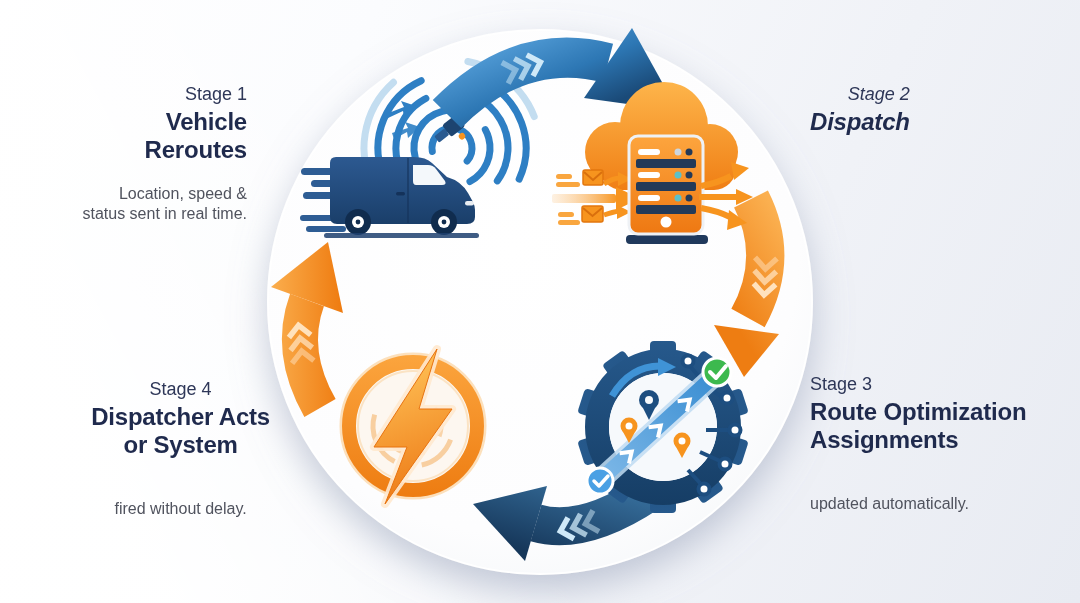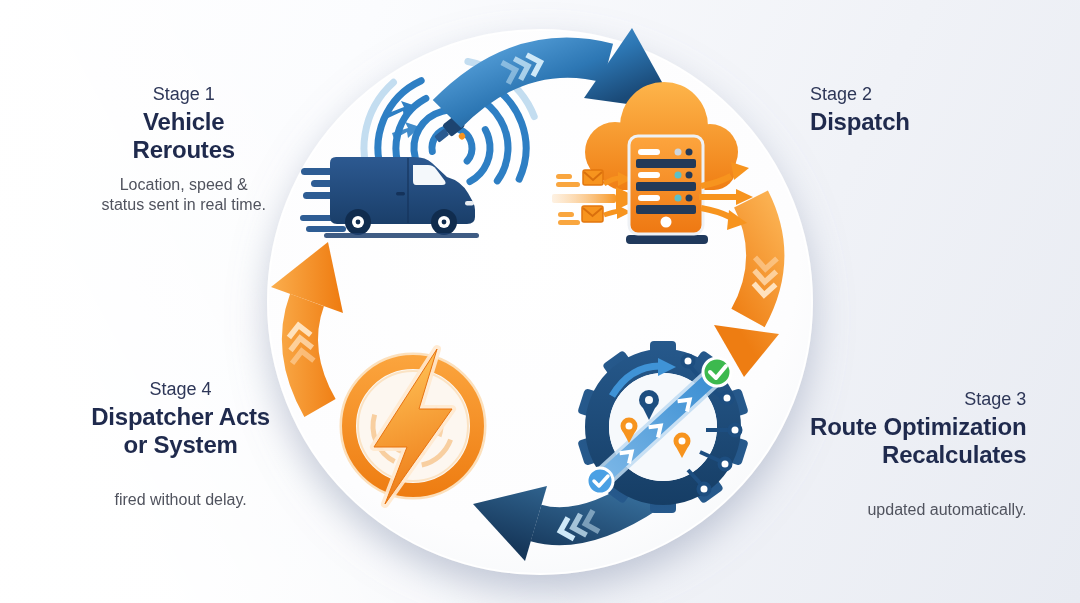--- a/index.html
+++ b/index.html
@@ -9,24 +9,24 @@
     font-family:"Liberation Sans", sans-serif;
   }
   .canvas::before{
     content:"";position:absolute;inset:0;
     background:linear-gradient(62deg,rgba(255,255,255,.95) 12%,rgba(255,255,255,0) 42%);
     pointer-events:none;
   }
   .stage{position:absolute;white-space:nowrap;}
   .stage .label{font-size:18px;color:#2e3758;margin-bottom:3px;}
   .stage .title{font-size:24px;font-weight:700;color:#1f2a4d;line-height:28px;letter-spacing:-.2px;}
-  .stage .desc{font-size:16px;color:#50535e;line-height:20px;margin-top:11px;}
-  .s1{top:84px;right:814px;text-align:center;}
-  .s2{top:84px;left:810px;text-align:left;}
-  .s3{top:389px;left:810px;text-align:right;}
+  .stage .desc{font-size:16px;color:#50535e;line-height:20px;margin-top:20px;}
+  .s1{top:84px;right:833px;text-align:right;}
+  .s2{top:84px;left:810px;text-align:right;font-style:italic;}
+  .s3{top:374px;left:810px;text-align:left;}
   .s4{top:379px;right:810px;text-align:center;}
   svg{position:absolute;inset:0;}
 </style>
 </head>
 <body>
 
 <div class="canvas">
 
   <svg width="1080" height="603" viewBox="0 0 1080 603">
     <defs>
@@ -341,21 +341,21 @@
     <div class="label">Stage 2</div>
     <div class="title">
       <span>Dispatch</span><br>
     </div>
   </div>
 
   <div class="stage s3">
     <div class="label">Stage 3</div>
     <div class="title">
       <span>Route Optimization</span><br>
-      <span>Recalculates</span>
+      <span>Assignments</span>
     </div>
     <div class="desc">
       <br>
       <span>updated automatically.</span>
     </div>
   </div>
 
   <div class="stage s4">
     <div class="label">Stage 4</div>
     <div class="title">

